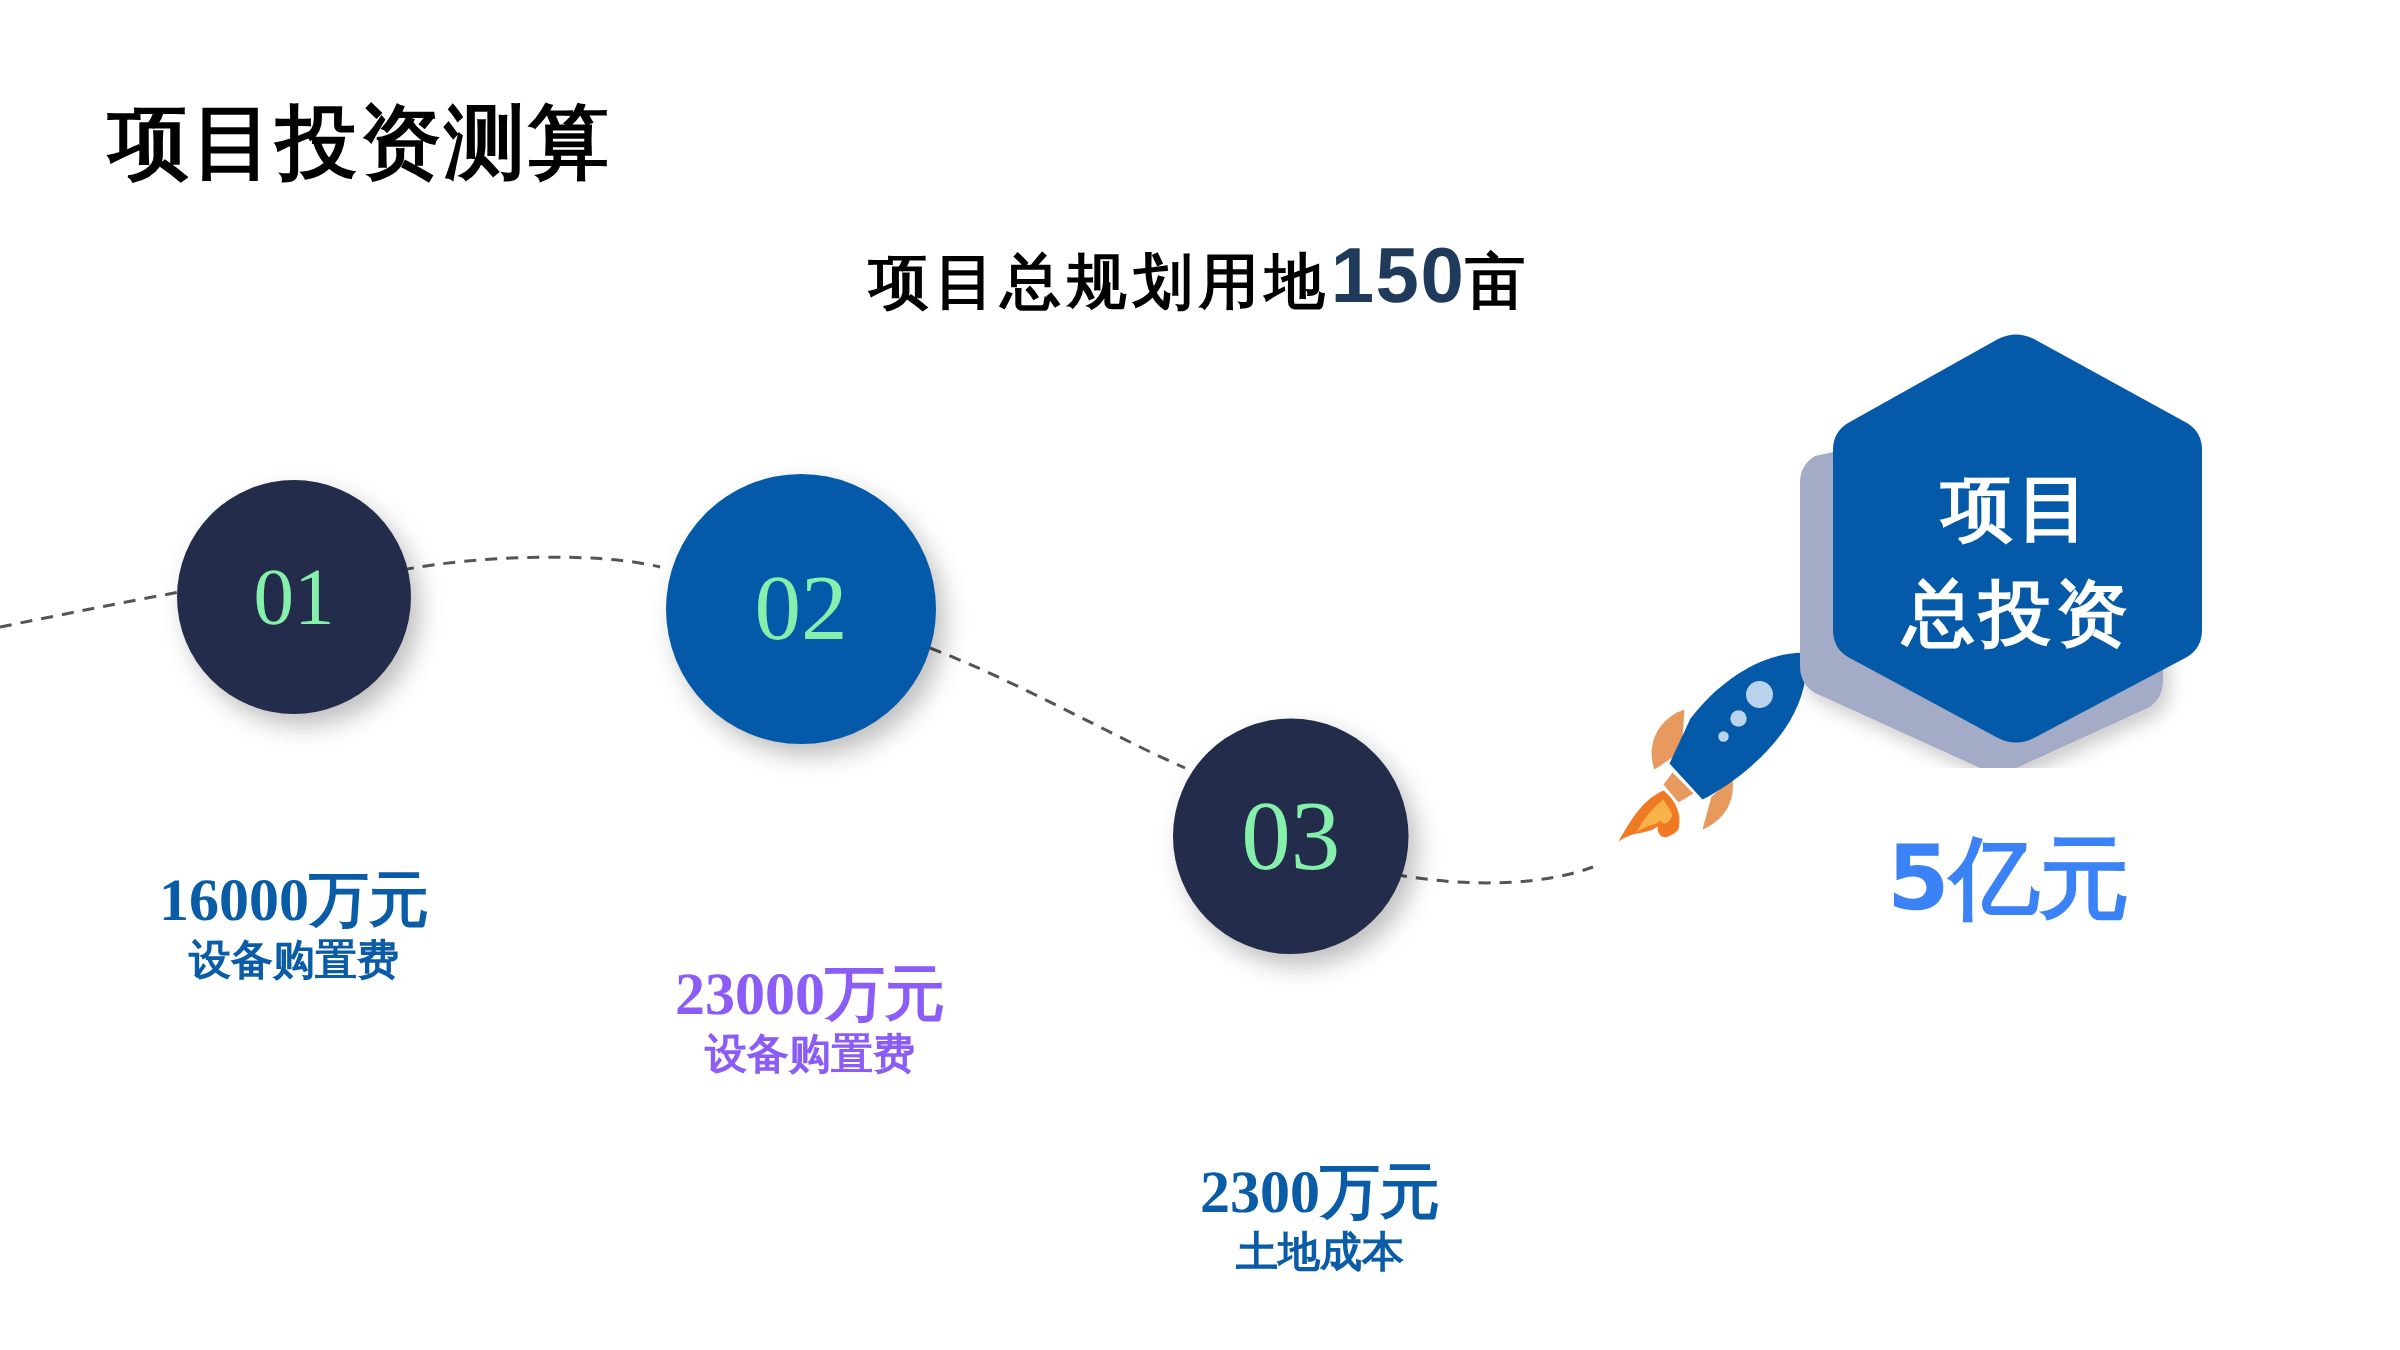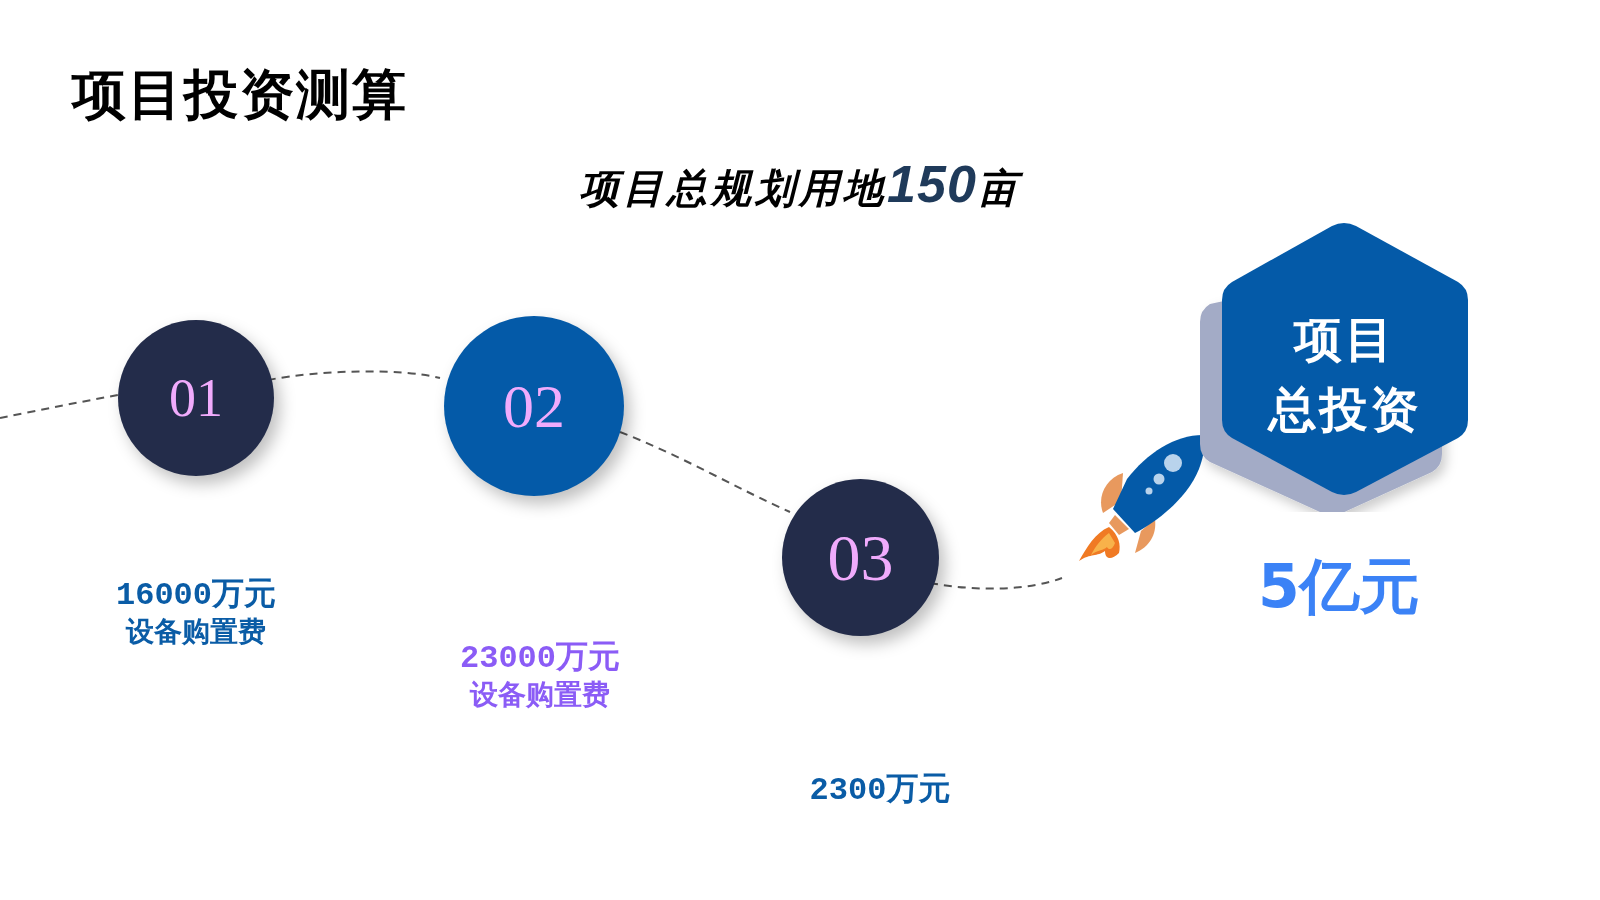--- a/index.html
+++ b/index.html
@@ -1,28 +1,28 @@
 <!DOCTYPE html>
 <html><head>
   <meta charset="utf-8">
   <style>
     html, body { margin:0; padding:0; }
     body { width:1600px; height:900px; background:#ffffff; position:relative; overflow:hidden;
            font-family:"DejaVu Sans", "Liberation Sans", sans-serif; }
     .abs { position:absolute; }
     .title { left:72px; top:68px; font-size:54px; font-weight:bold; color:#000000; letter-spacing:2px; line-height:1; }
-    .subtitle { left:0; width:1600px; top:158px; text-align:center; font-size:40px; font-weight:bold; color:#000; letter-spacing:4px; line-height:1;font-style:italic; }
+    .subtitle { left:0; width:1600px; top:158px; text-align:center; font-size:40px; font-weight:bold; color:#000; letter-spacing:4px; line-height:1; }
     .subtitle .num { color:#1f3a5a; font-size:52px; font-family:"Liberation Sans", sans-serif; letter-spacing:1px; }
     svg.path { left:0; top:0; }
     .circle { border-radius:50%; display:flex; align-items:center; justify-content:center;
-              color:#f0abfc; font-family:"Liberation Serif", "DejaVu Serif", serif; box-shadow:6px 8px 16px rgba(0,0,0,0.25); }
+              color:#86efac; font-family:"Liberation Serif", "DejaVu Serif", serif; box-shadow:6px 8px 16px rgba(0,0,0,0.25); }
     .c-dark { background:#232c4a; }
     .c-blue { background:#045aa8; }
     .value { text-align:center; font-weight:bold; line-height:1; }
-    .value .amt { font-size:32px; font-family:Liberation Mono, monospace; display:block; }
+    .value .amt { font-size:40px; font-family:Liberation Serif, serif; display:block; }
     .value .lbl { font-size:28px; display:block; margin-top:6px; }
     .blue { color:#0a5ca6; }
     .navy { color:#8b5cf6; }
     .hex-text { color:#fff; font-weight:bold; text-align:center; font-size:48px; line-height:1.45; letter-spacing:3px;margin-top:20px; }
     .total { font-size:60px; font-weight:bold; color:#3b82f6; line-height:1; }
   </style>
 </head>
 <body>
 
 <div class="abs title">项目投资测算</div>
@@ -51,20 +51,21 @@
 <div class="abs value blue" style="left:46px; width:300px; top:580px;">
   <span class="amt">16000万元</span>
   <span class="lbl">设备购置费</span>
 </div>
 <div class="abs value navy" style="left:385px; width:310px; top:643px;">
   <span class="amt">23000万元</span>
   <span class="lbl">设备购置费</span>
 </div>
 <div class="abs value blue" style="left:730px; width:300px; top:775px;">
   <span class="amt">2300万元</span>
+  <span class="lbl">土地成本</span>
 </div>
 
 <svg class="abs" style="left:1075px; top:435px;" width="130" height="135" viewBox="0 0 130 135">
 
   <path d="M 48 38 C 30 44, 22 62, 28 78 L 46 66 Z" fill="#e8995e"></path>
   <path d="M 80 84 C 82 100, 74 112, 60 118 L 66 96 Z" fill="#e8995e"></path>
 
   <path d="M 34 92 C 20 98, 12 112, 4 126 C 16 118, 22 122, 30 116 C 30 124, 36 126, 44 118 C 46 110, 44 100, 34 92 Z" fill="#f07a24"></path>
   <path d="M 34 98 C 26 104, 20 112, 16 120 C 24 114, 28 116, 32 112 C 34 116, 38 114, 40 108 Z" fill="#f8b24a"></path>
 

